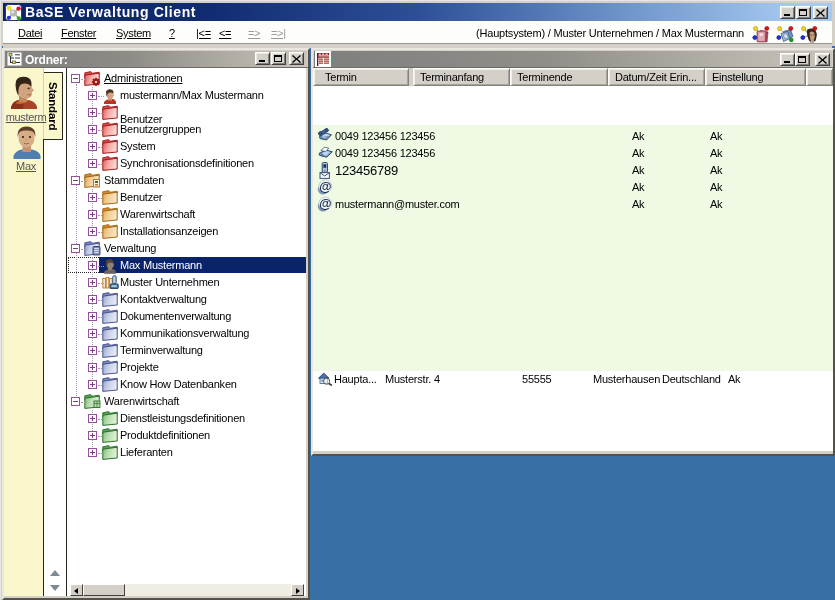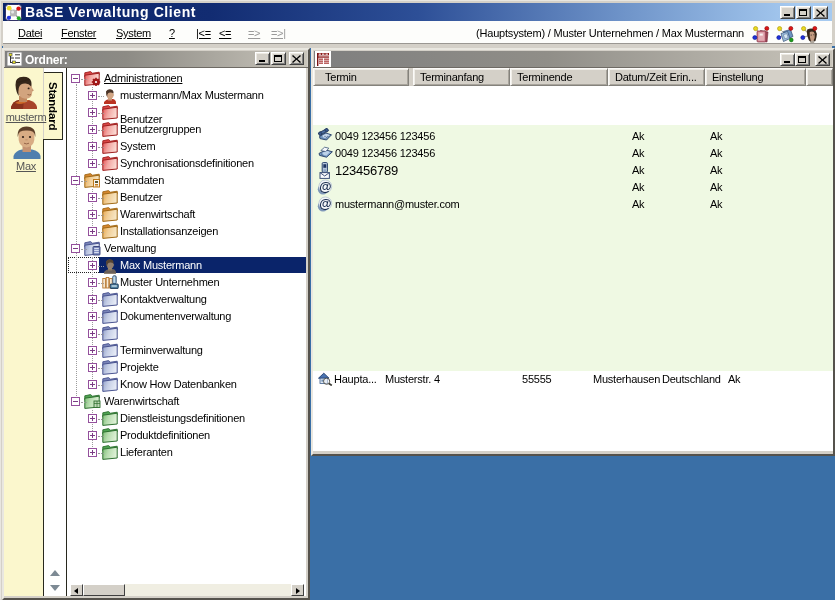--- a/index.html
+++ b/index.html
@@ -470,20 +470,21 @@
           <path d="M0.8 4.2 L15.2 2.2 L15.2 13 L0.8 14.4 Z" fill="url(#g94a2cc)" stroke="#4a5490" stroke-width="1"></path>
           <defs>
             <linearGradient id="g94a2cc" x1="0" y1="0" x2="1" y2="0.25">
               <stop offset="0" stop-color="#94a2cc"></stop>
               <stop offset="0.45" stop-color="#c6cfe6"></stop>
               <stop offset="1" stop-color="#e6ebf6"></stop>
             </linearGradient>
           </defs>
         </svg>
       </div>
+<div class="trow" style="left:53px;top:257px;">Kommunikationsverwaltung</div>
 <div class="pm" style="left:21px;top:278px;">
         <div class="h"></div>
         <div class="v"></div>
       </div>
 <div class="hstub" style="left:31px;top:283px;width:6px;"></div>
 <div class="trow" style="left:35px;top:275px;width:17px;height:16px;">
         <svg width="17" height="15" viewBox="0 0 17 15" style="position:absolute;left:0;top:0;">
           <path d="M0.8 1.8 L6.5 0.6 L8.5 2.2 L15.2 1.2 L15.2 4 L0.8 6 Z" fill="#7985b8" stroke="#4a5490" stroke-width="0.9"></path>
           <path d="M0.8 4.2 L15.2 2.2 L15.2 13 L0.8 14.4 Z" fill="url(#g94a2cc)" stroke="#4a5490" stroke-width="1"></path>
           <defs>

